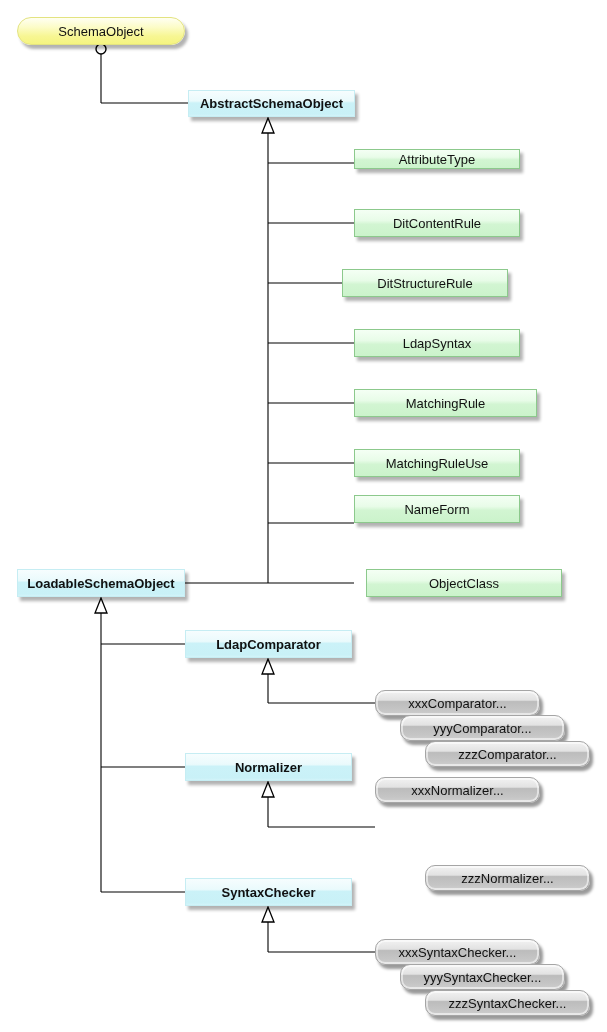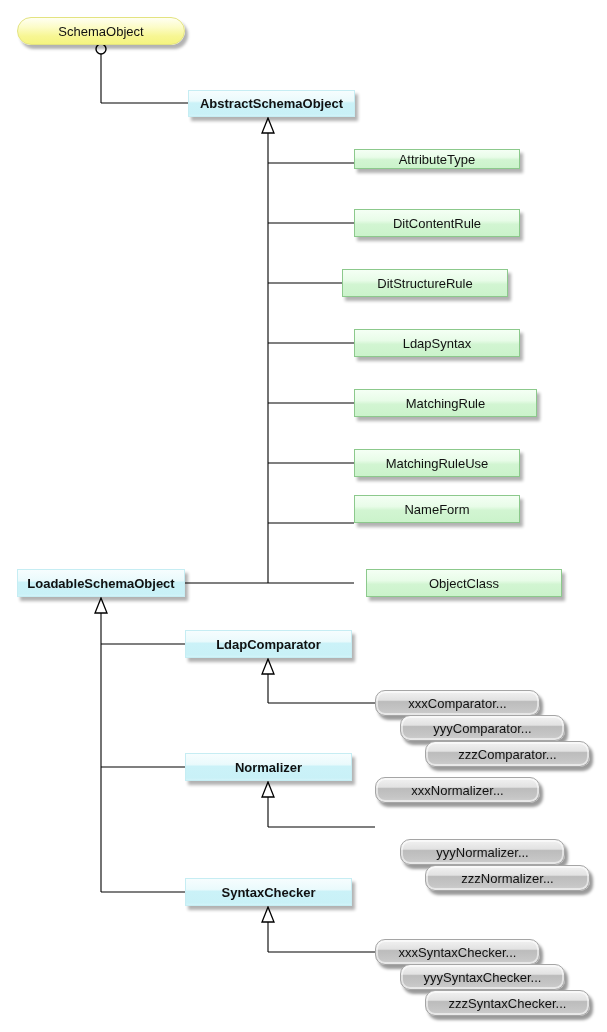--- a/index.html
+++ b/index.html
@@ -127,20 +127,19 @@
 
   <div class="node cyan" style="left:185px;top:753px;width:167px;height:28px">Normalizer</div>
 
   <div class="node cyan" style="left:185px;top:878px;width:167px;height:28px">SyntaxChecker</div>
 
   <div class="node gray" style="left:375px;top:690px;width:165px;height:26px">xxxComparator...</div>
   <div class="node gray" style="left:400px;top:715px;width:165px;height:26px">yyyComparator...</div>
   <div class="node gray" style="left:425px;top:741px;width:165px;height:26px">zzzComparator...</div>
 
   <div class="node gray" style="left:375px;top:777px;width:165px;height:26px">xxxNormalizer...</div>
-  <div class="node gray" style="left:400px;top:839px;width:165px;height:26px">yyyNormalizer...</div>
   <div class="node gray" style="left:425px;top:865px;width:165px;height:26px">zzzNormalizer...</div>
 
   <div class="node gray" style="left:375px;top:939px;width:165px;height:26px">xxxSyntaxChecker...</div>
   <div class="node gray" style="left:400px;top:964px;width:165px;height:26px">yyySyntaxChecker...</div>
   <div class="node gray" style="left:425px;top:990px;width:165px;height:26px">zzzSyntaxChecker...</div>
 
 </div>
 
 </body></html>

